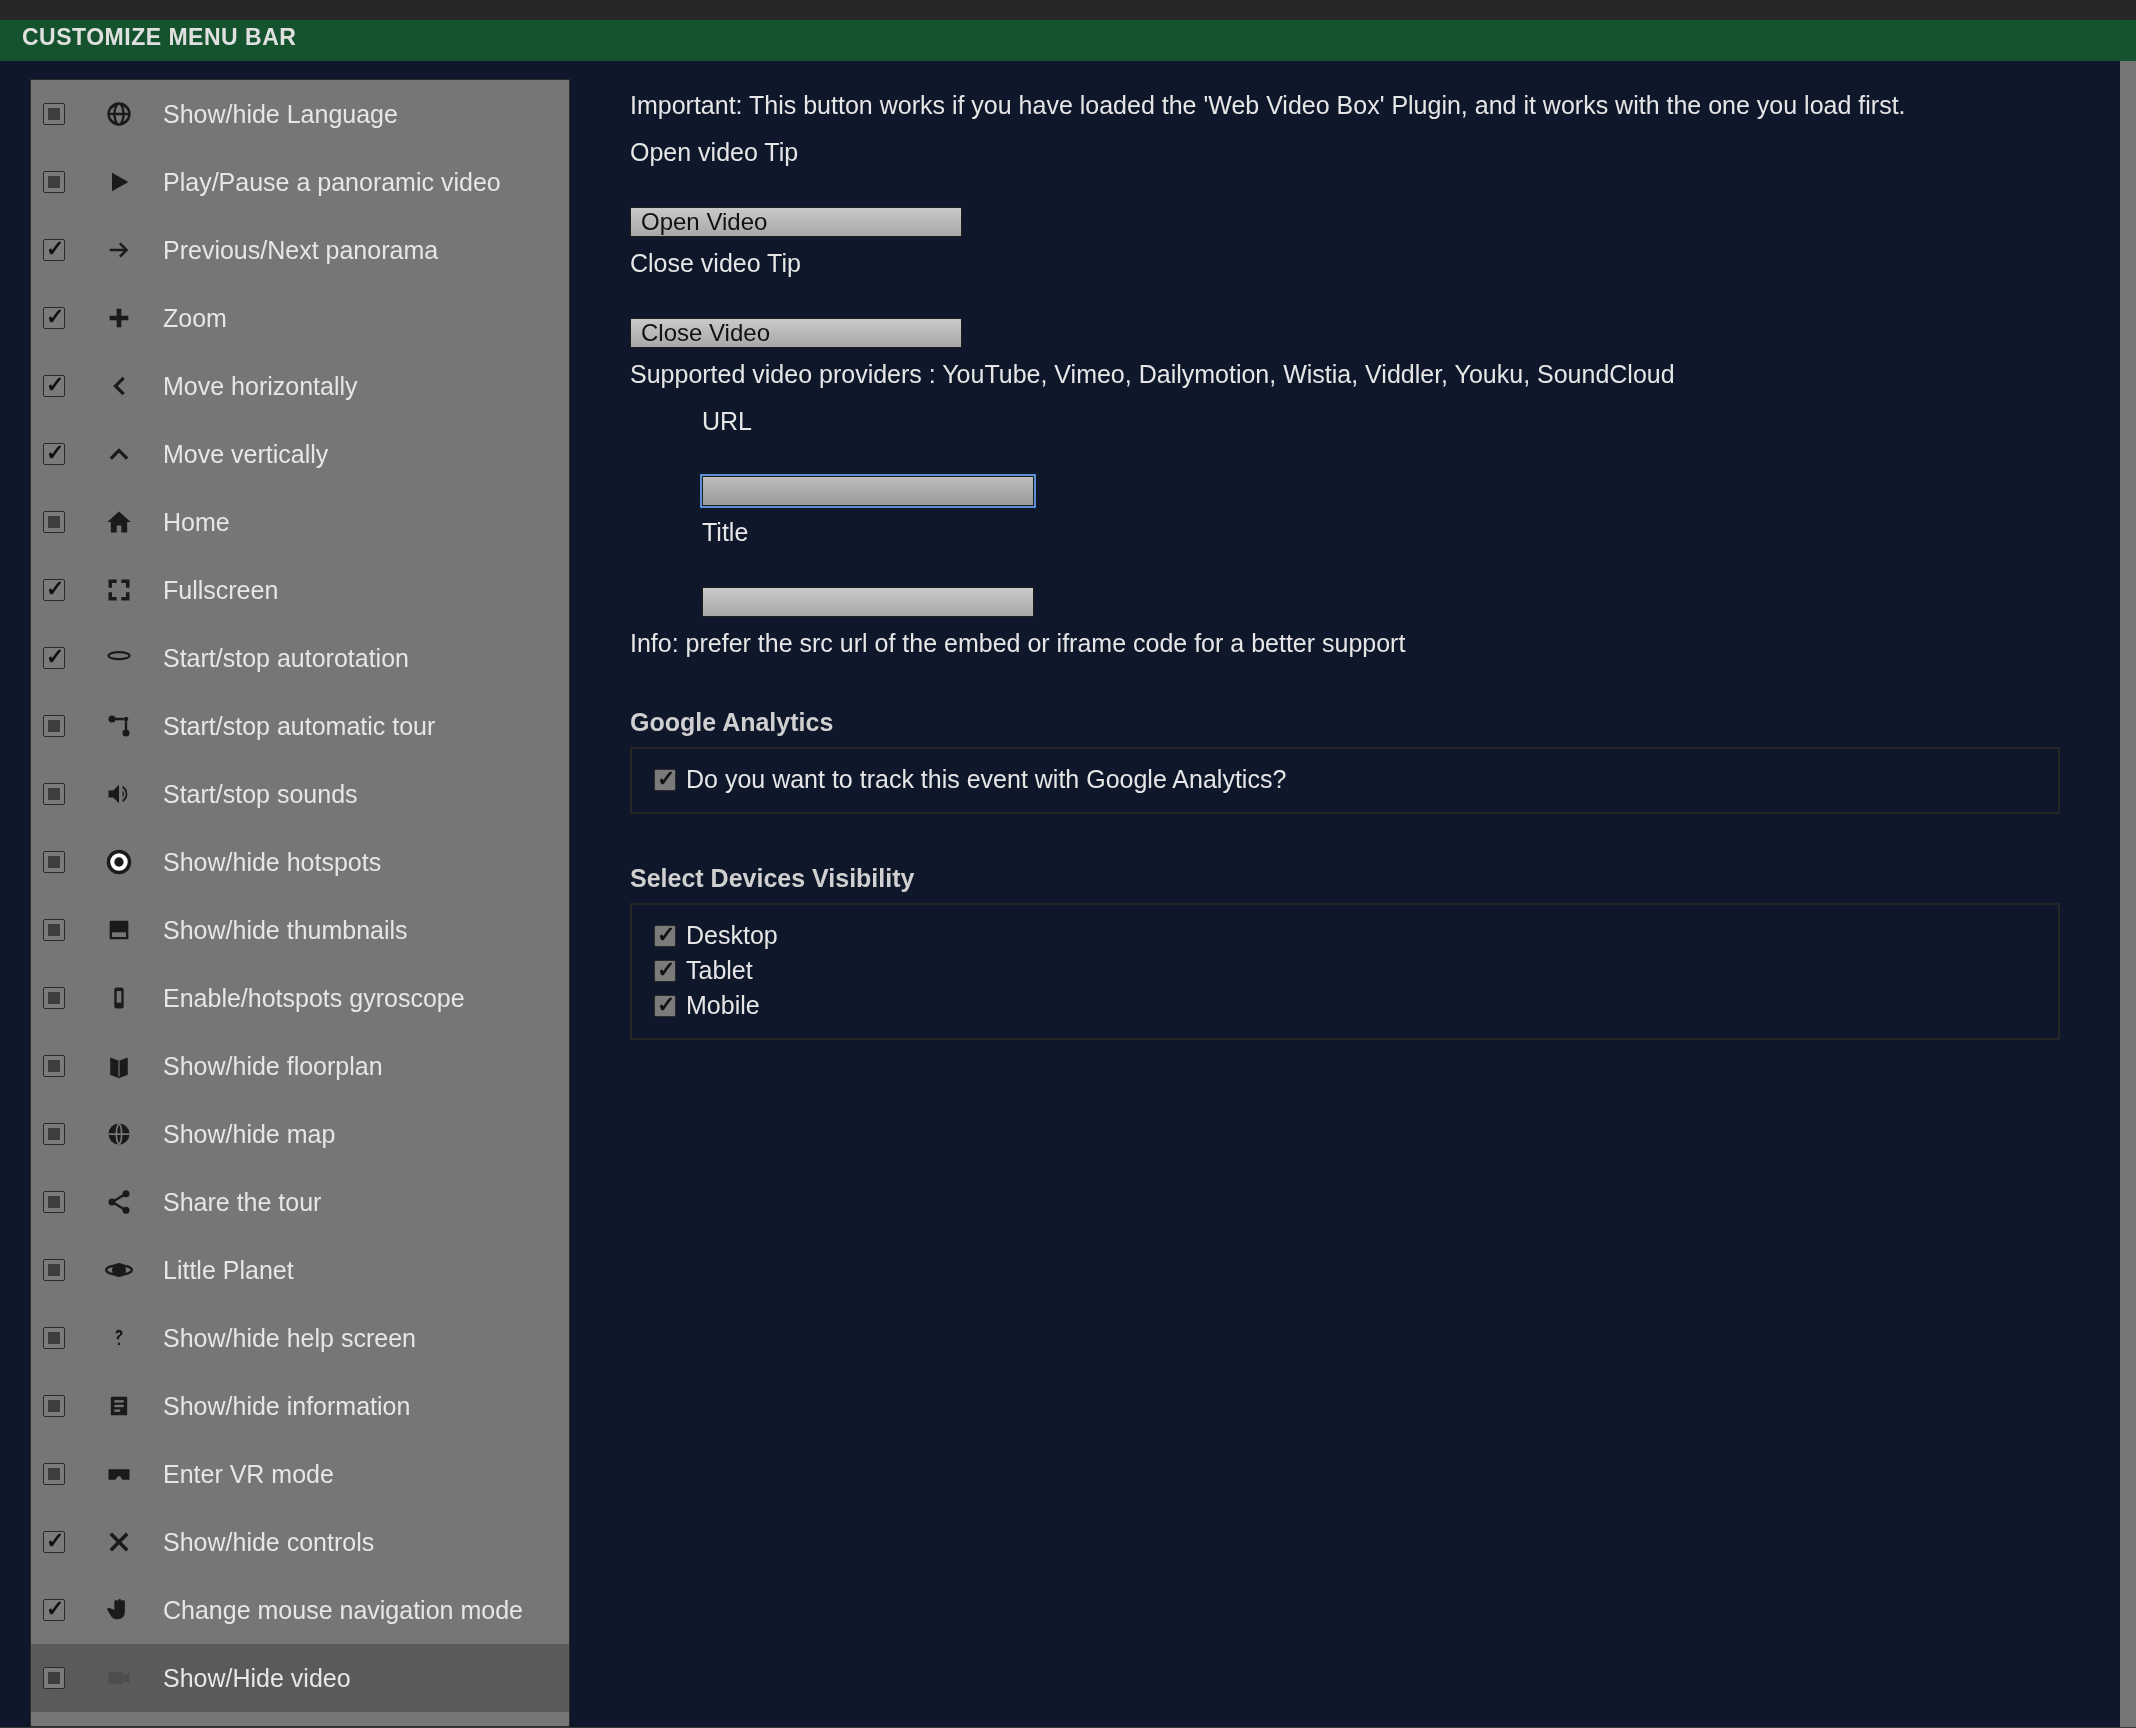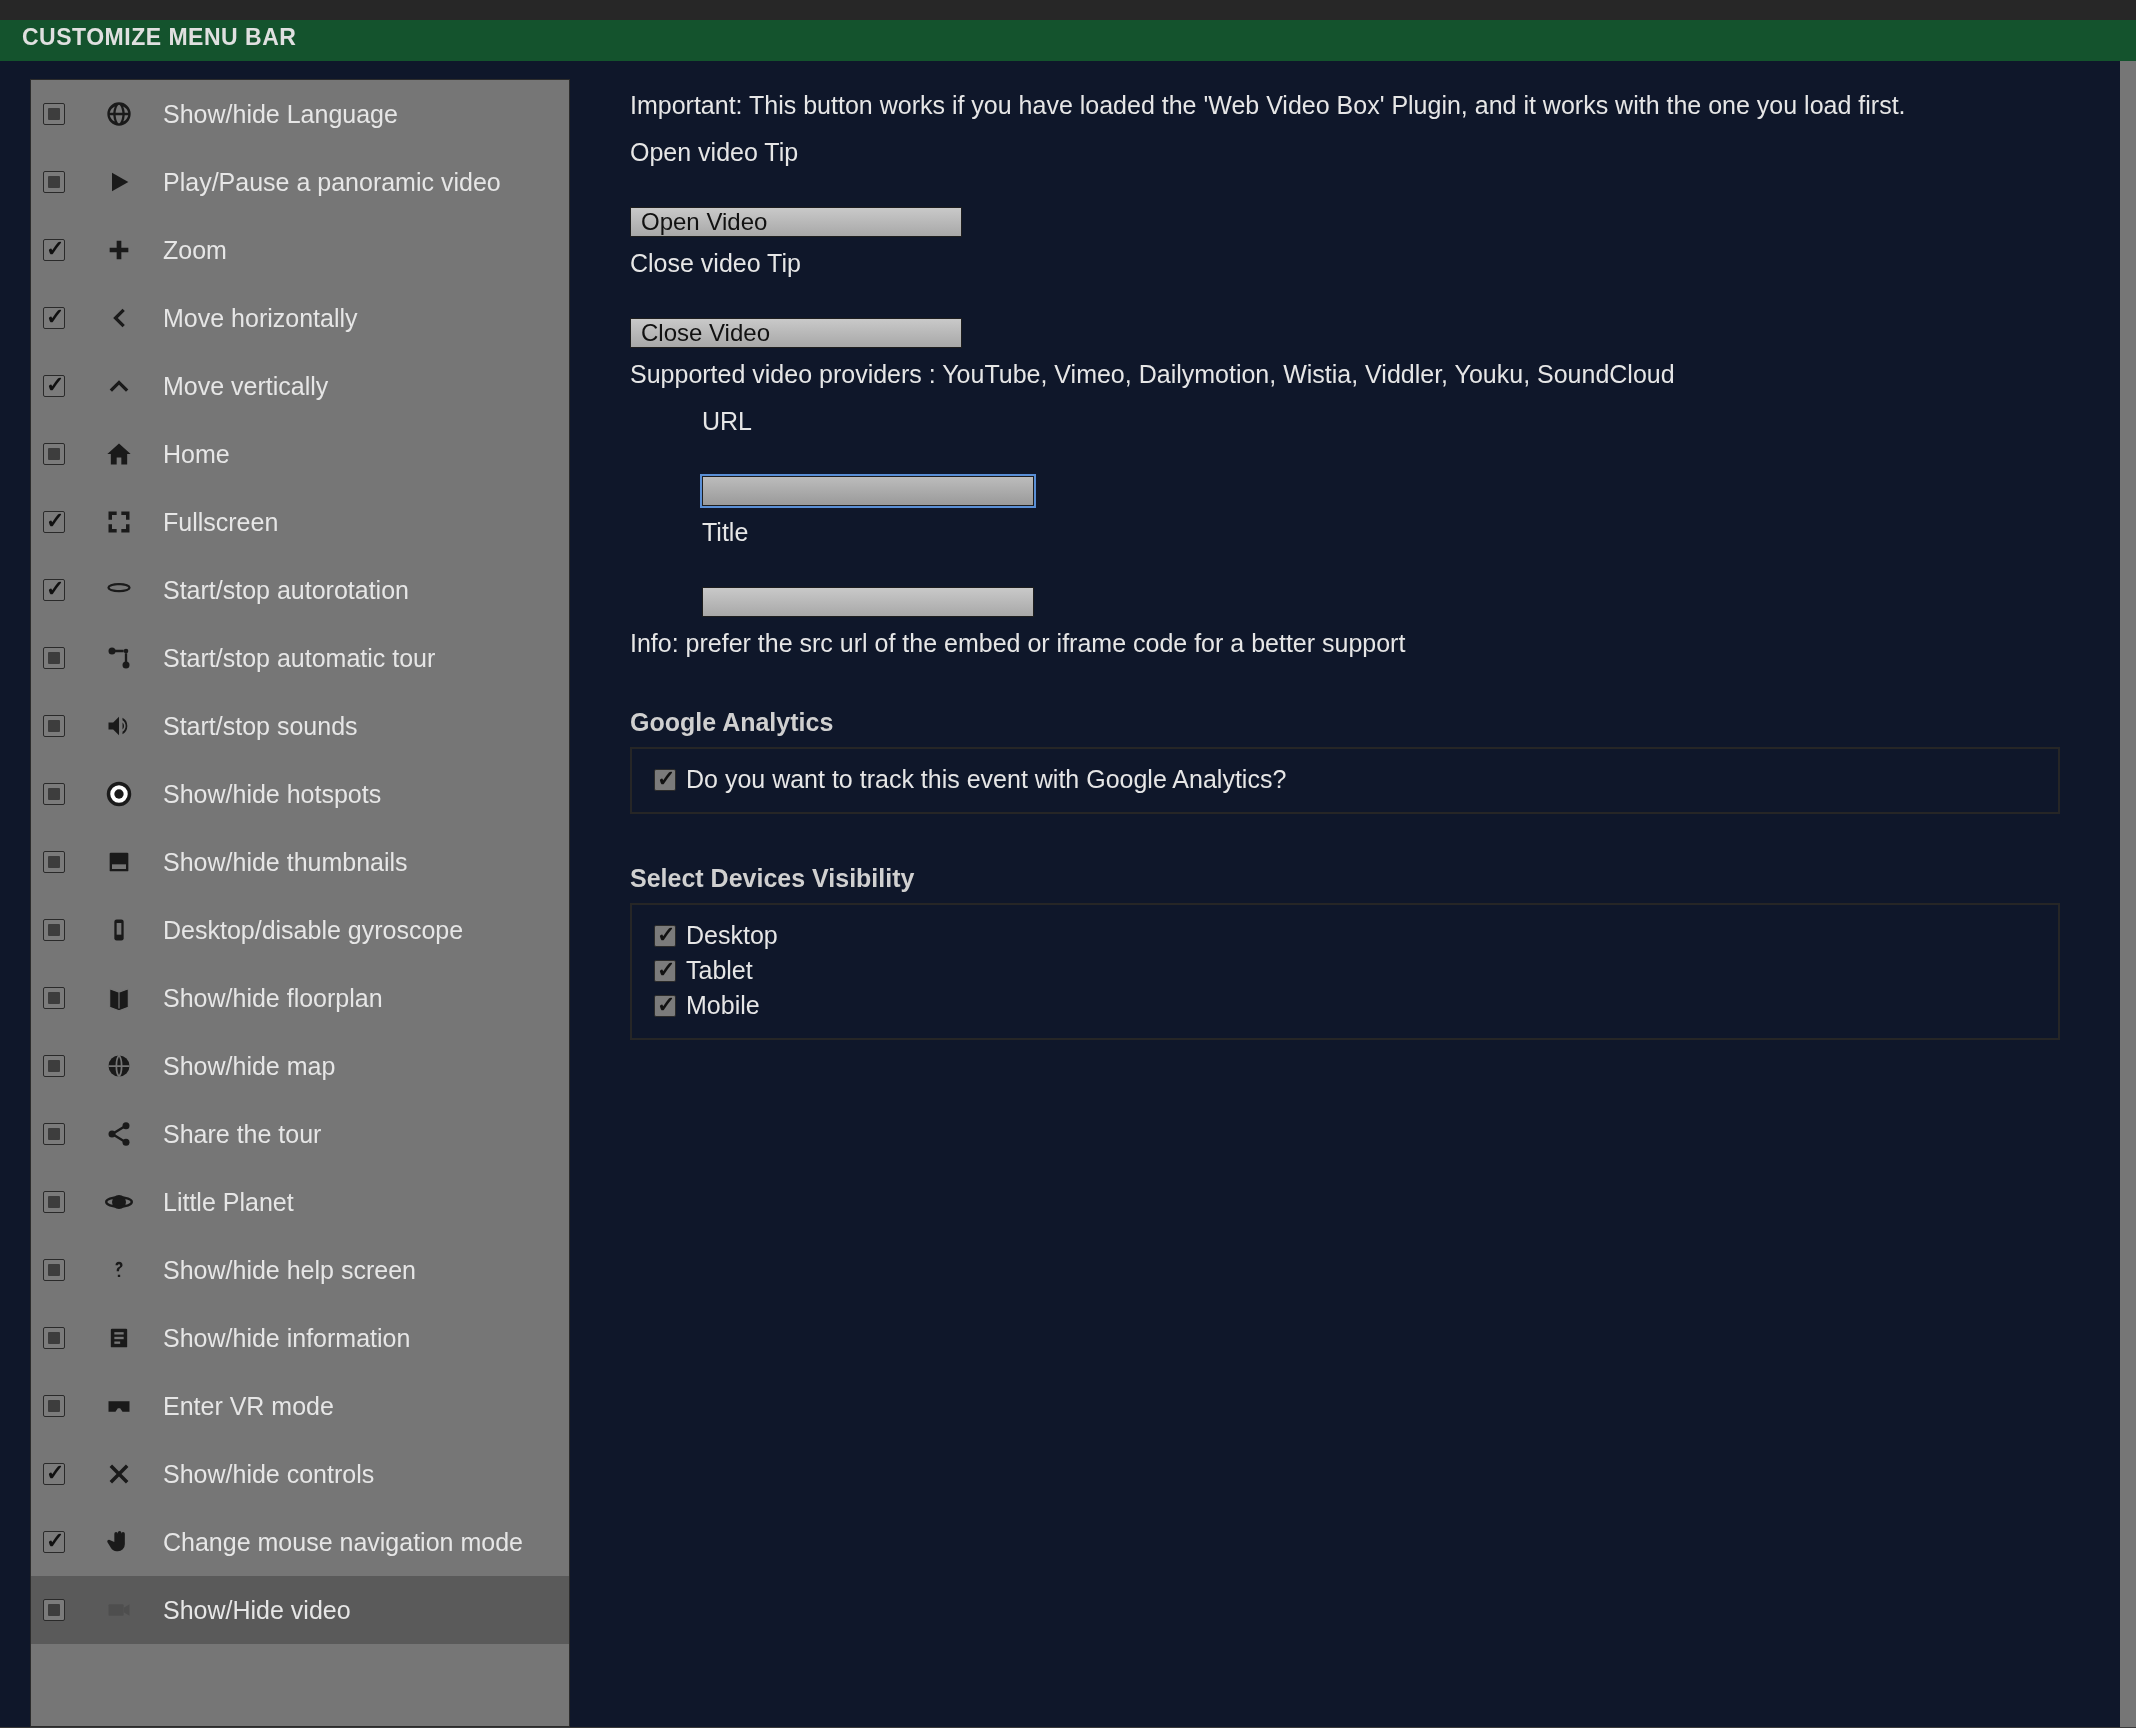--- a/index.html
+++ b/index.html
@@ -189,20 +189,29 @@
           <svg viewBox="0 0 24 24">
             <path d="M6 4l14 8-14 8z"></path>
           </svg>
         </div>
         <div class="lbl">Play/Pause a panoramic video</div>
       </div>
       <div class="item">
         <div class="chk checked"></div>
         <div class="ico">
           <svg viewBox="0 0 24 24">
+            <path d="M4 11h12l-4-4 1.5-1.5L20 12l-6.5 6.5L12 17l4-4H4z"></path>
+          </svg>
+        </div>
+        <div class="lbl">Previous/Next panorama</div>
+      </div>
+      <div class="item">
+        <div class="chk checked"></div>
+        <div class="ico">
+          <svg viewBox="0 0 24 24">
             <path d="M10 4h4v6h6v4h-6v6h-4v-6H4v-4h6z"></path>
           </svg>
         </div>
         <div class="lbl">Zoom</div>
       </div>
       <div class="item">
         <div class="chk checked"></div>
         <div class="ico">
           <svg viewBox="0 0 24 24">
             <path d="M15 4l2 2-6 6 6 6-2 2-8-8z"></path>
@@ -288,21 +297,21 @@
         <div class="lbl">Show/hide thumbnails</div>
       </div>
       <div class="item">
         <div class="chk unchecked"></div>
         <div class="ico">
           <svg viewBox="0 0 24 24">
             <rect x="8" y="3" width="8" height="18" rx="2"></rect>
             <rect x="10" y="6" width="4" height="10" fill="#767676"></rect>
           </svg>
         </div>
-        <div class="lbl">Desktop/disable gyroscope</div>
+        <div class="lbl">Enable/hotspots gyroscope</div>
       </div>
       <div class="item">
         <div class="chk unchecked"></div>
         <div class="ico">
           <svg viewBox="0 0 24 24">
             <path d="M4 4l8 3 8-3v16l-8 3-8-3V4zm8 3v14" stroke="#767676" stroke-width="1"></path>
           </svg>
         </div>
         <div class="lbl">Show/hide floorplan</div>
       </div>

